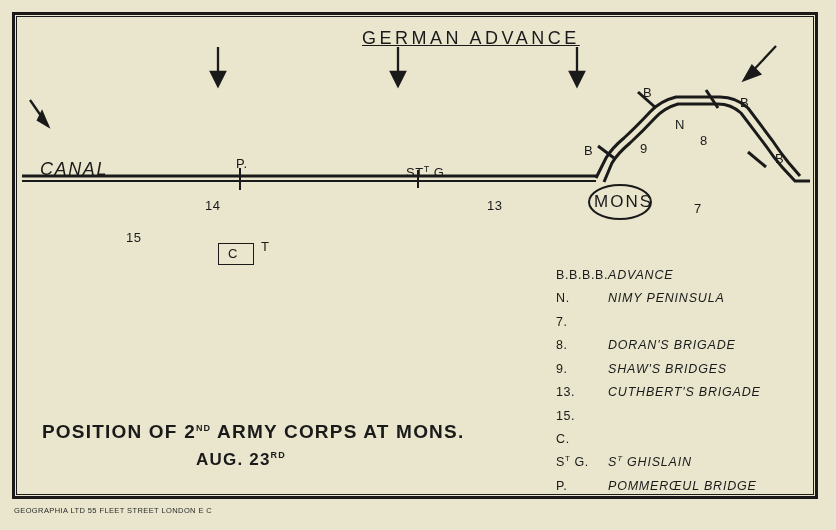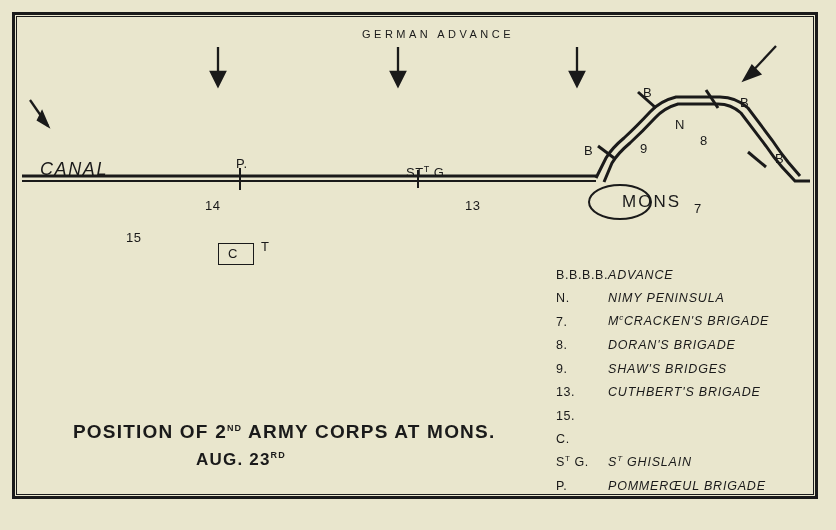--- a/index.html
+++ b/index.html
@@ -68,23 +68,24 @@
     font-size: 18px;
     letter-spacing: 1.6px;
   }
   .mons-label {
     font-size: 17px;
     letter-spacing: 2px;
     font-weight: normal;
   }
   .german-advance {
     position: absolute;
-    font-size: 11px;
+    font-size: 18px;
     letter-spacing: 3.5px;
     white-space: nowrap;
+    text-decoration: underline;
   }
   .num {
     font-size: 13px;
     letter-spacing: 0.5px;
   }
   .bridge-letter {
     font-size: 13px;
     letter-spacing: 0.5px;
   }
   .legend {
@@ -218,52 +219,51 @@
   <div class="c-box"></div>
   <div class="c-box-letter lbl">C</div>
 
   <div class="german-advance" style="left:362px; top:28px;">GERMAN ADVANCE</div>
 
   <div class="lbl canal-label" style="left:40px; top:160px;">CANAL</div>
 
   <div class="lbl" style="left:236px; top:157px;">P.</div>
   <div class="lbl" style="left:406px; top:157px;margin-top:8px;">ST<span class="sup">T</span> G.</div>
 
-  <div class="lbl mons-label" style="left:622px; top:193px;">MONS</div>
+  <div class="lbl mons-label" style="left:594px; top:193px;">MONS</div>
 
   <div class="lbl num" style="left:205px; top:199px;">14</div>
-  <div class="lbl num" style="left:465px; top:199px;">13</div>
+  <div class="lbl num" style="left:487px; top:199px;">13</div>
   <div class="lbl num" style="left:126px; top:231px;">15</div>
   <div class="lbl num" style="left:640px; top:142px;">9</div>
   <div class="lbl num" style="left:700px; top:134px;">8</div>
   <div class="lbl num" style="left:694px; top:202px;">7</div>
 
   <div class="lbl bridge-letter" style="left:643px; top:86px;">B</div>
   <div class="lbl bridge-letter" style="left:740px; top:96px;">B</div>
   <div class="lbl bridge-letter" style="left:584px; top:144px;">B</div>
   <div class="lbl bridge-letter" style="left:775px; top:152px;">B</div>
   <div class="lbl bridge-letter" style="left:675px; top:118px;">N</div>
 
   <div class="lbl" style="left:261px; top:240px;">T</div>
 
-  <div class="title-main" style="left:42px; top:421px;margin-left:31px;">POSITION OF 2<span class="sup">ND</span> ARMY CORPS AT MONS.</div>
+  <div class="title-main" style="left:42px; top:421px;">POSITION OF 2<span class="sup">ND</span> ARMY CORPS AT MONS.</div>
   <div class="title-sub" style="left:196px; top:450px;">AUG. 23<span class="sup">RD</span></div>
 
   <div class="legend">
     <div class="legend-row">
       <span class="legend-key">B.B.B.B.</span>
       <span class="legend-val">ADVANCE</span>
     </div>
     <div class="legend-row">
       <span class="legend-key">N.</span>
       <span class="legend-val">NIMY PENINSULA</span>
     </div>
     <div class="legend-row">
       <span class="legend-key">7.</span>
-      <span class="legend-val">M<sup>c</sup>CRACKEN'S BRIGADE</span>
     </div>
     <div class="legend-row">
       <span class="legend-key">8.</span>
       <span class="legend-val">DORAN'S BRIGADE</span>
     </div>
     <div class="legend-row">
       <span class="legend-key">9.</span>
       <span class="legend-val">SHAW'S BRIDGES</span>
     </div>
     <div class="legend-row">
@@ -275,18 +275,21 @@
     </div>
     <div class="legend-row">
       <span class="legend-key">C.</span>
     </div>
     <div class="legend-row">
       <span class="legend-key">S<sup>T</sup> G.</span>
       <span class="legend-val">S<sup>T</sup> GHISLAIN</span>
     </div>
     <div class="legend-row">
       <span class="legend-key">P.</span>
-      <span class="legend-val">POMMERŒUL BRIGADE</span>
+      <span class="legend-val">POMMERŒUL BRIDGE</span>
     </div>
   </div>
 
+  <div class="imprint">
+    <span>GEOGRAPHIA LTD 55 FLEET STREET LONDON E C</span>
+  </div>
 
 </div>
 
 </body></html>

